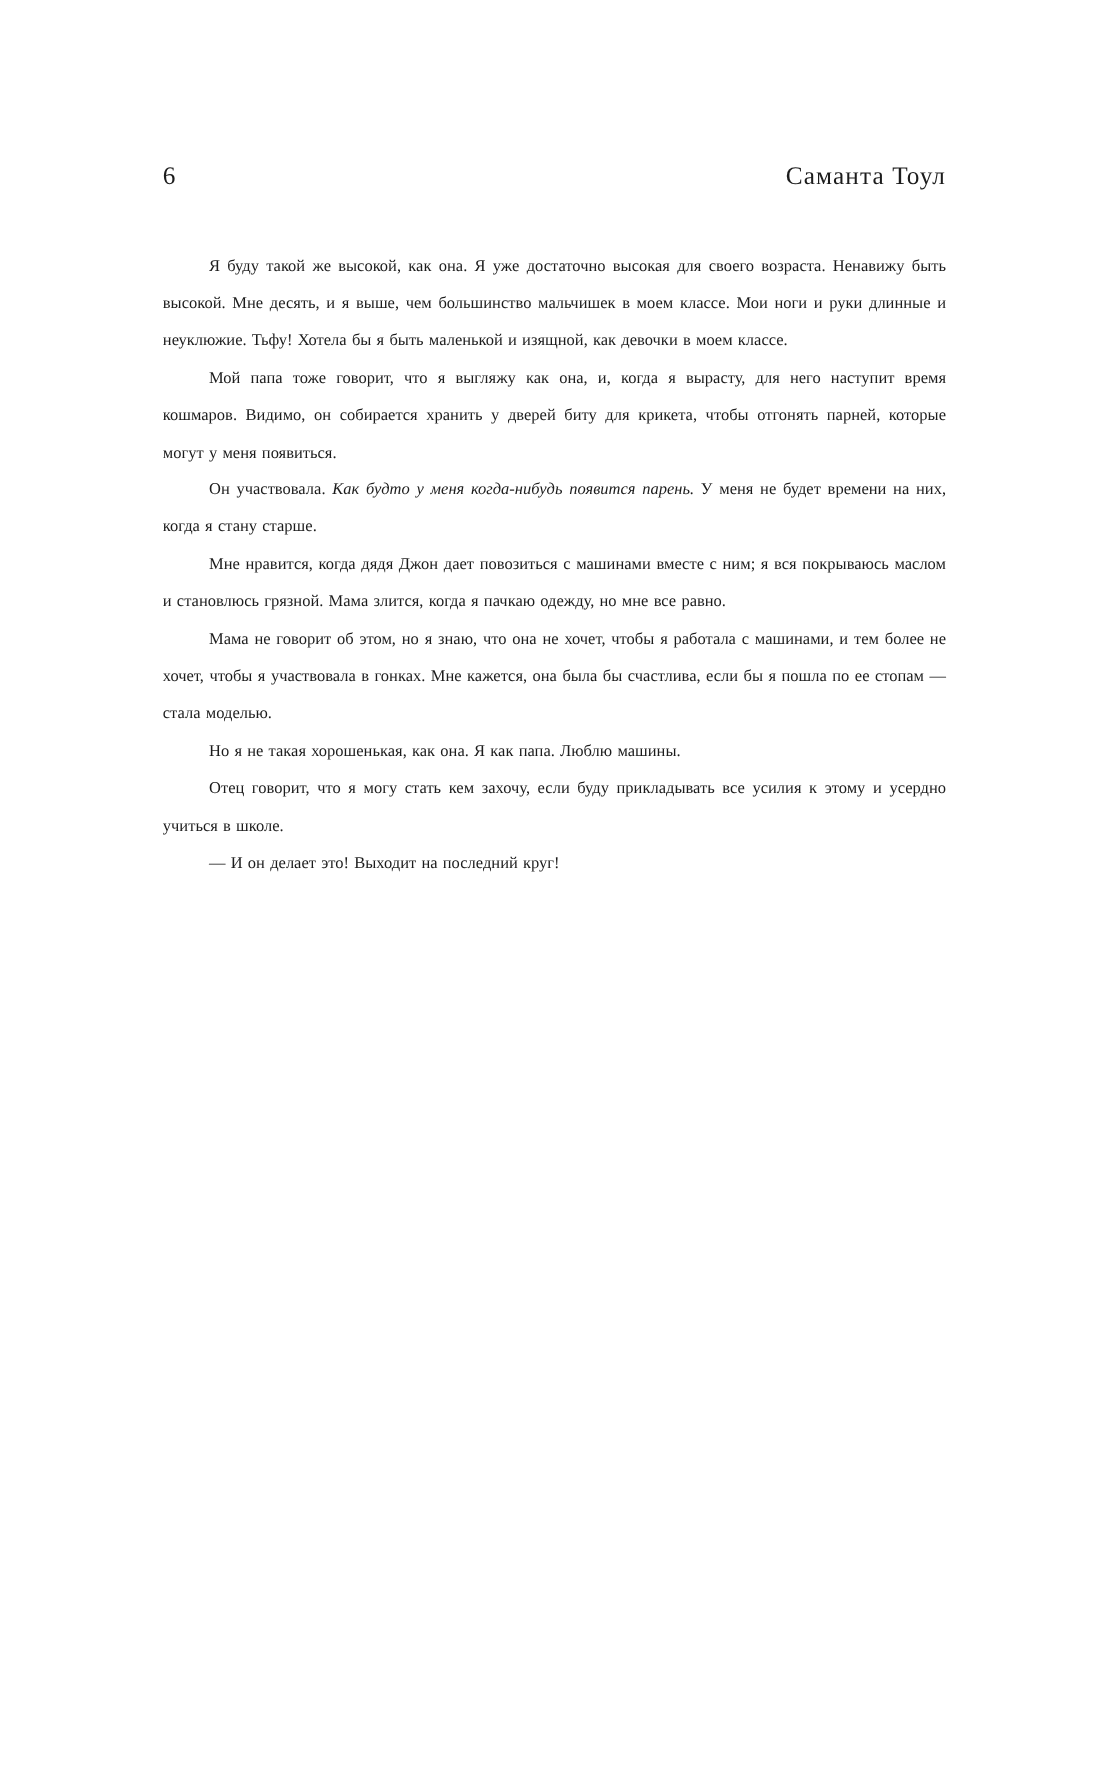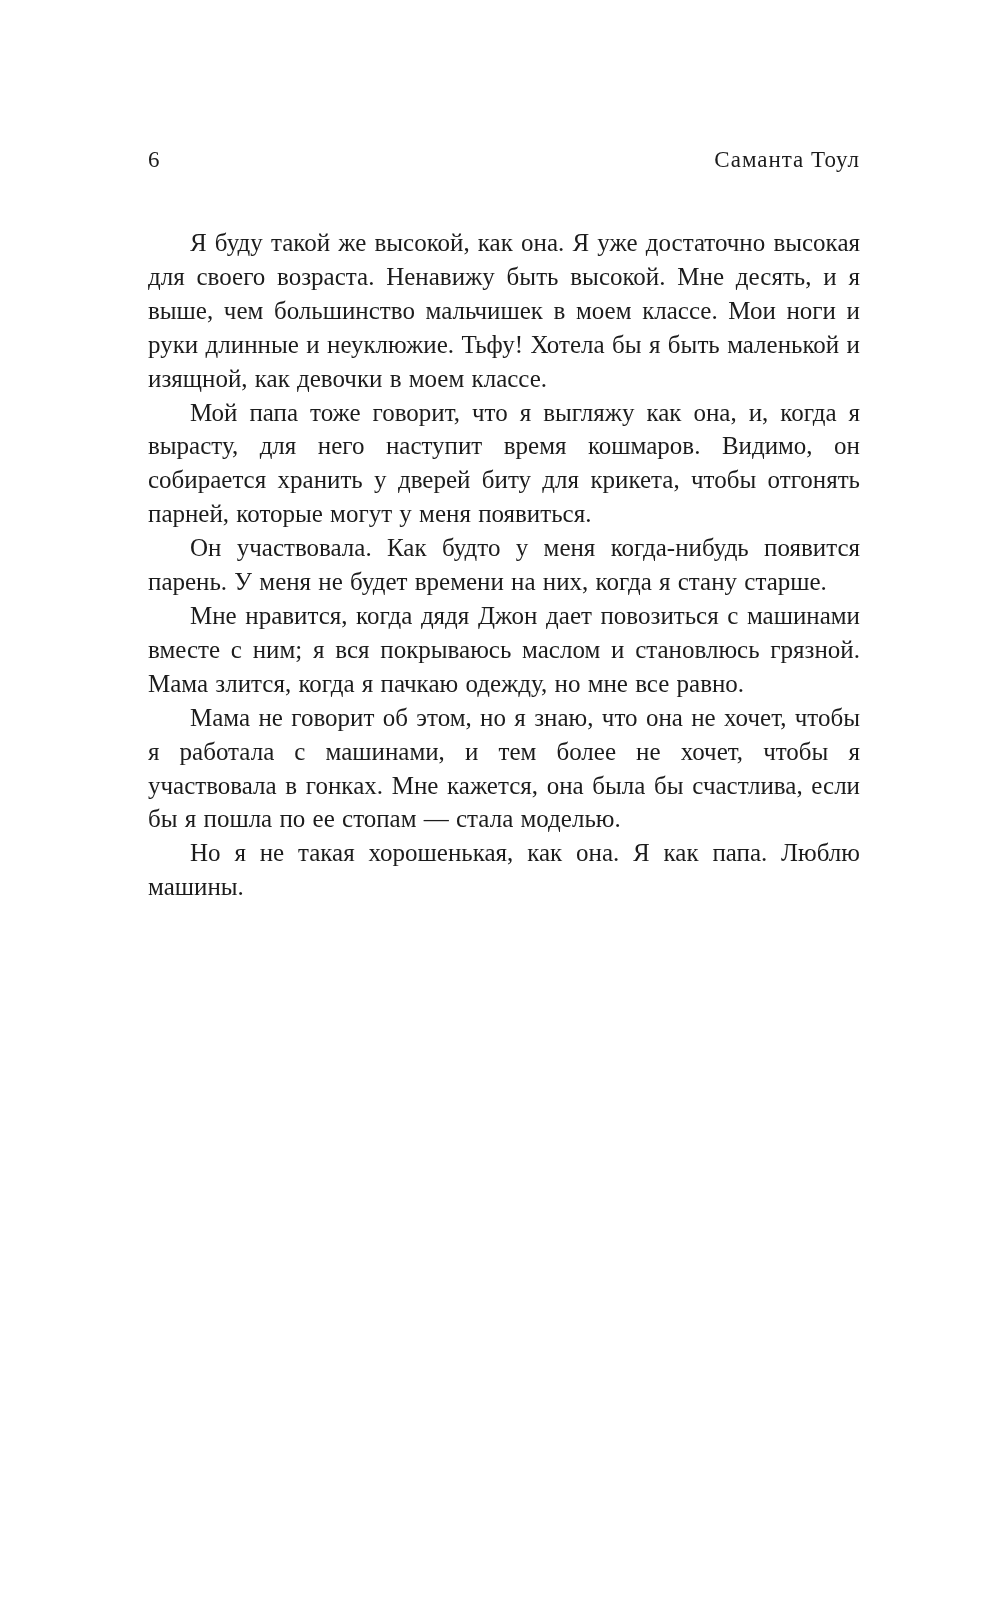--- a/index.html
+++ b/index.html
@@ -29,40 +29,43 @@
     margin-bottom: 52px;
   }
   .page-number {
     font-style: normal;
   }
   .running-head {
     letter-spacing: 1px;
   }
   .body-text p {
     margin: 0;
-    font-size: 25px;
+    font-size: 15px;
     line-height: 33.9px;
     text-align: justify;
     text-indent: 42px;
     hyphens: auto;
     -webkit-hyphens: auto;
     word-spacing: 1px;
   }
   .body-text .italic {
+    font-style: italic;
   }
 </style>
 </head>
 <body>
 
 <div class="page">
   <div class="page-header">
     <span class="page-number">6</span>
     <span class="running-head">Саманта Тоул</span>
   </div>
   <div class="body-text" id="body-text">
       <p><span>Я буду такой же высокой, как она. Я уже достаточно высокая для своего возраста. Ненавижу быть высокой. Мне десять, и я выше, чем большинство мальчишек в моем классе. Мои ноги и руки длинные и неуклюжие. Тьфу! Хотела бы я быть маленькой и изящной, как девочки в моем классе.</span></p>
       <p><span>Мой папа тоже говорит, что я выгляжу как она, и, когда я вырасту, для него наступит время кошмаров. Видимо, он собирается хранить у дверей биту для крикета, чтобы отгонять парней, которые могут у меня появиться.</span></p>
       <p><span>Он участвовала. </span><span class="italic">Как будто у меня когда-нибудь появится парень.</span><span> У меня не будет времени на них, когда я стану старше.</span></p>
       <p><span>Мне нравится, когда дядя Джон дает повозиться с машинами вместе с ним; я вся покрываюсь маслом и становлюсь грязной. Мама злится, когда я пачкаю одежду, но мне все равно.</span></p>
       <p><span>Мама не говорит об этом, но я знаю, что она не хочет, чтобы я работала с машинами, и тем более не хочет, чтобы я участвовала в гонках. Мне кажется, она была бы счастлива, если бы я пошла по ее стопам — стала моделью.</span></p>
       <p><span>Но я не такая хорошенькая, как она. Я как папа. Люблю машины.</span></p>
+      <p><span>Отец говорит, что я могу стать кем захочу, если буду прикладывать все усилия к этому и усердно учиться в школе.</span></p>
+      <p><span>— И он делает это! Выходит на последний круг!</span></p>
     </div>
 </div>
 
 </body></html>

